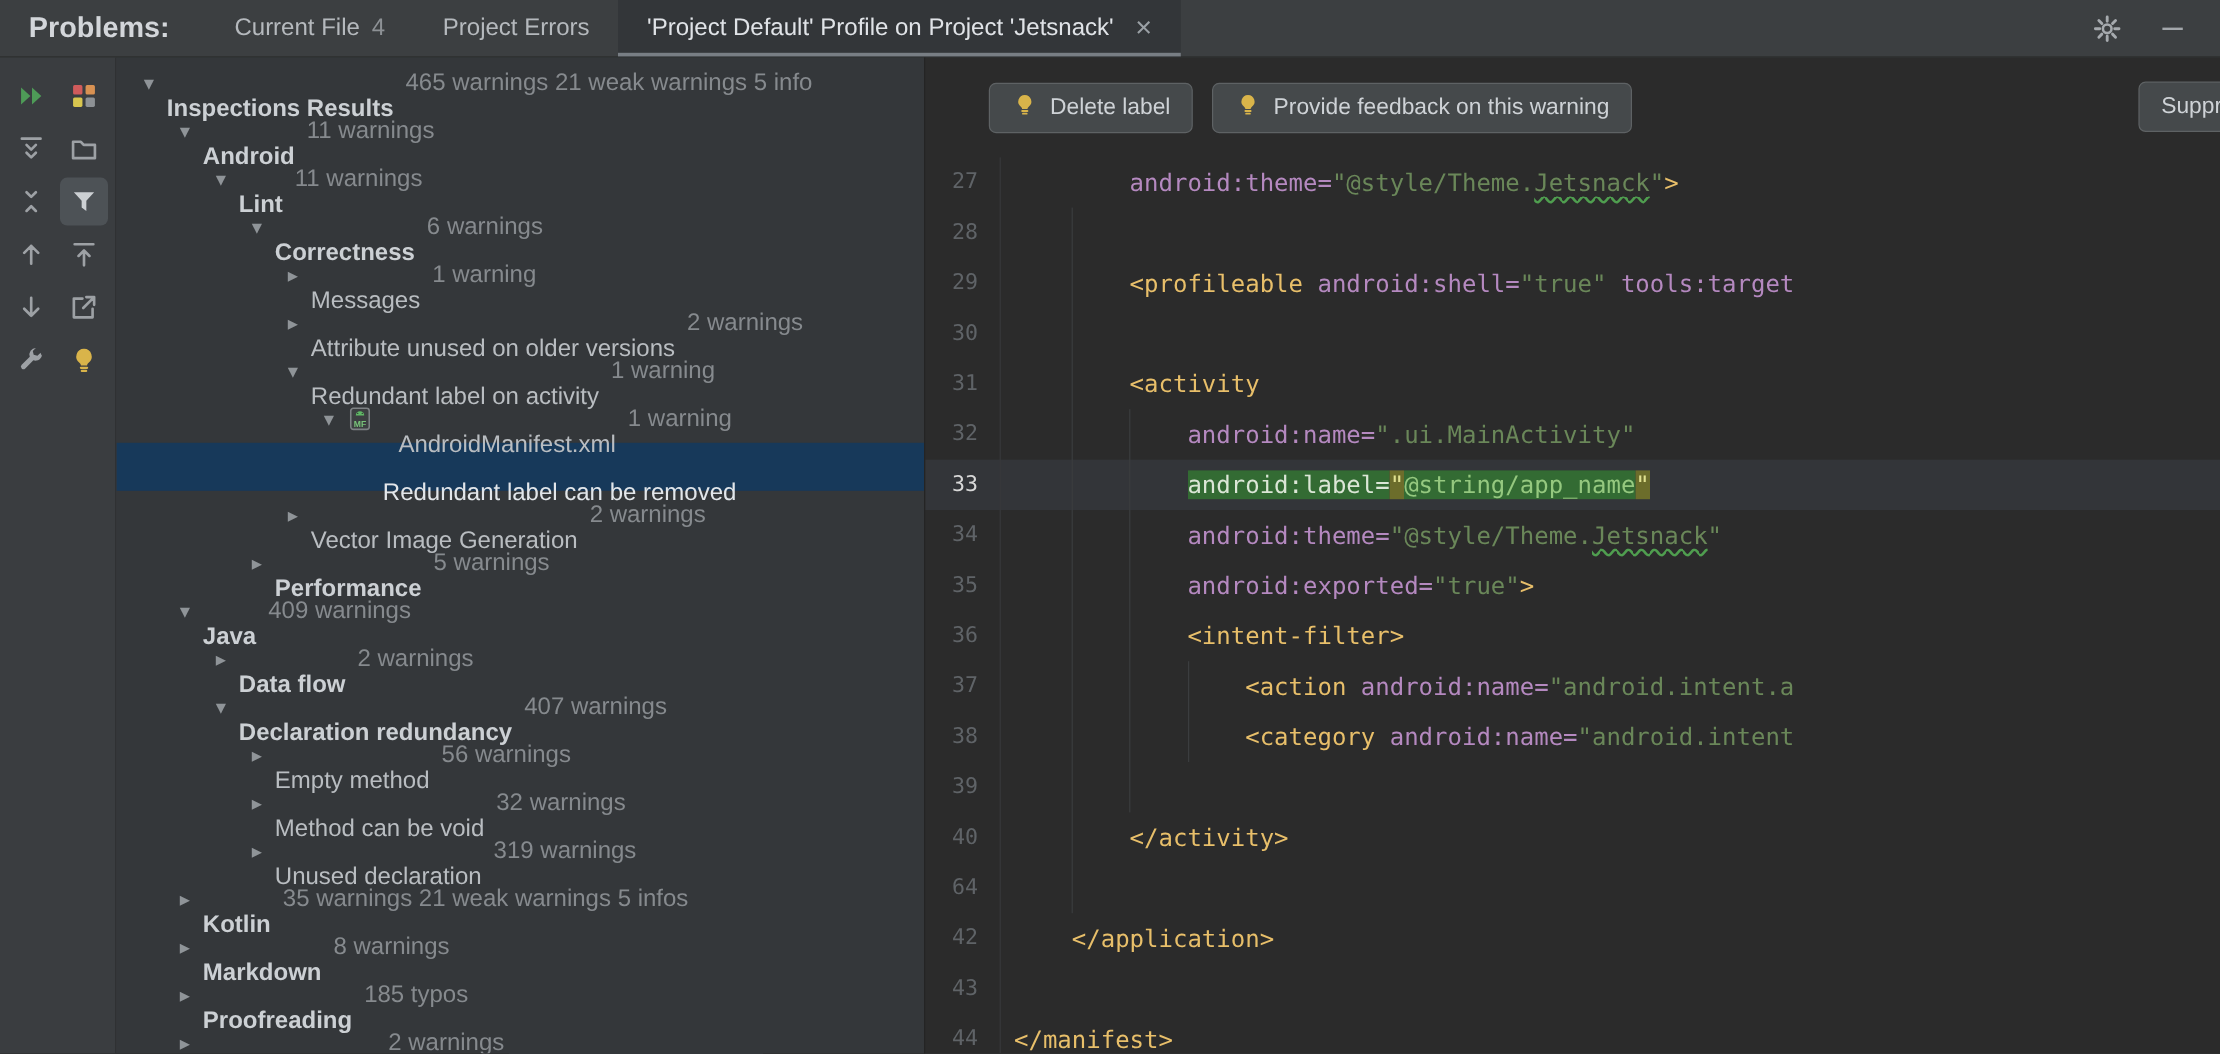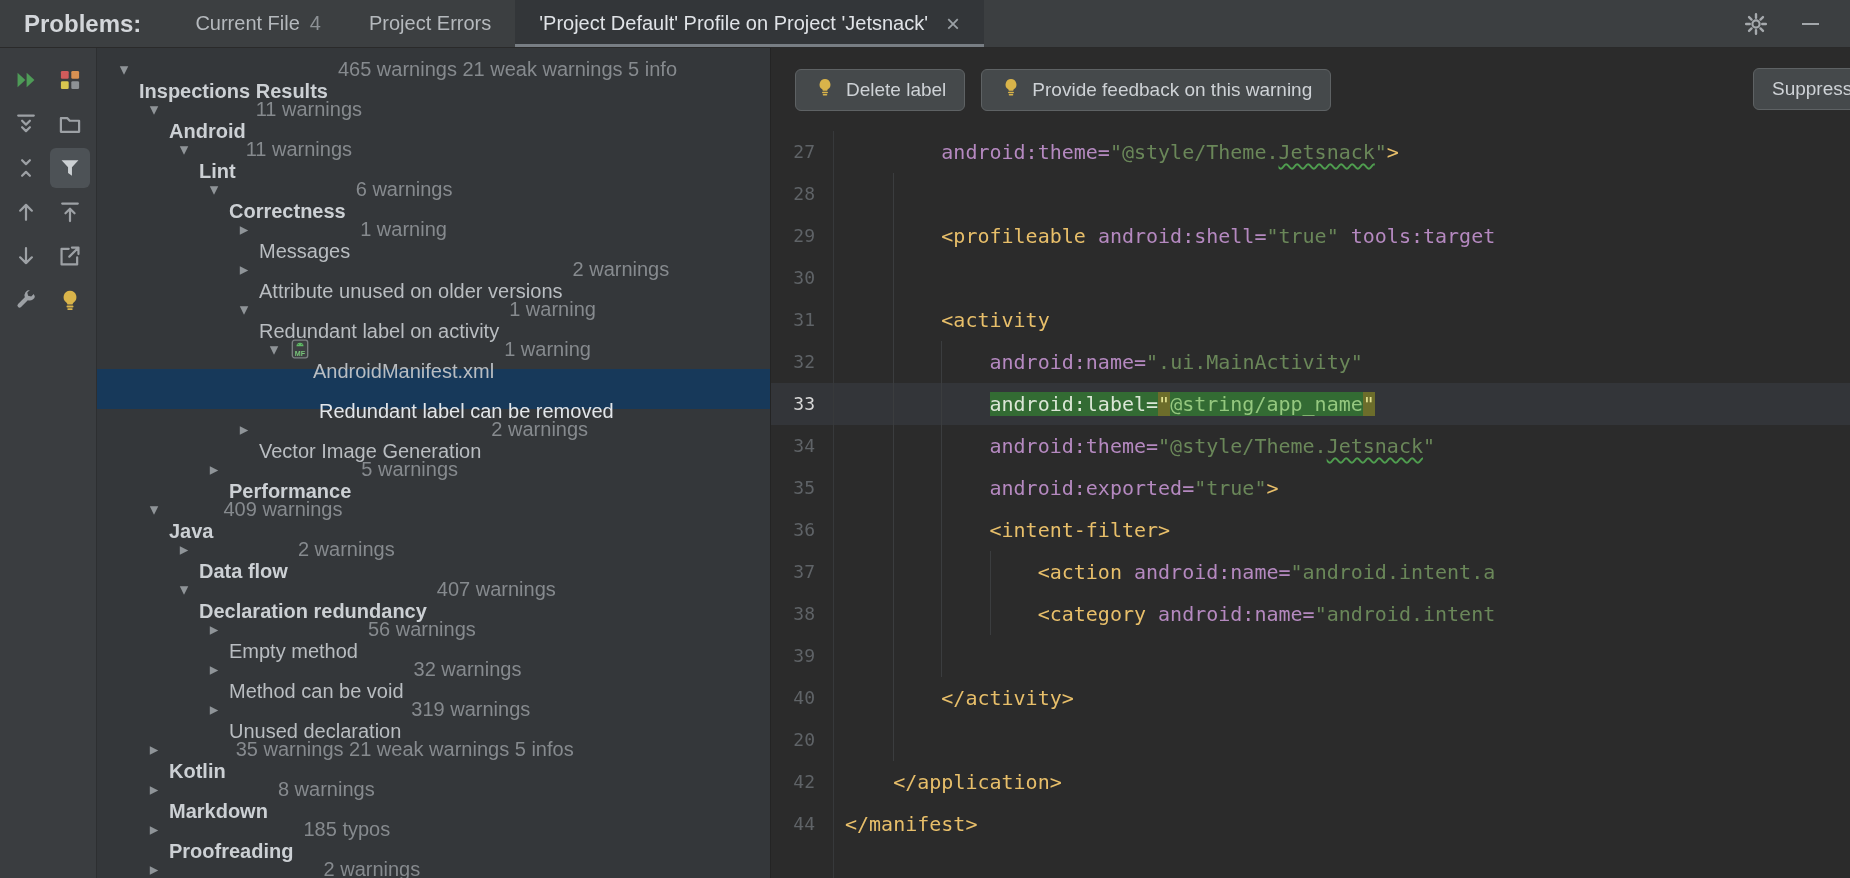--- a/index.html
+++ b/index.html
@@ -33,26 +33,26 @@
 
   
   .tree { flex:1; background:#34373a; overflow:hidden; padding-top:1px; }
   .trow { height:40px; display:flex; align-items:center; font-size:20px; color:#b9bdc1; white-space:nowrap; }
   .trow.selected { background:#17395a; }
   .trow.selected .lbl { color:#e2e6ea; }
   .chev { flex:0 0 30px; width:30px; text-align:center; color:#8f9498; font-size:17px; }
   .lbl { color:#b9bdc1;margin-top:44px; }
   .lbl.bold { font-weight:700; color:#ccd0d4; }
   .count { color:#868a8e; margin-left:10px; }
-  .ficon { display:flex; margin-right:2px; }
+  .ficon { display:flex; margin-right:21px; }
 
   
   .editor { flex:0 0 1080px; width:1080px; background:#2b2b2b; border-left:1px solid #242424;
             display:flex; flex-direction:column; overflow:hidden; position:relative; }
-  .actions { flex:0 0 83px; display:flex; align-items:center; gap:16px; padding-left:24px; position:relative; }
+  .actions { flex:0 0 83px; display:flex; align-items:center; gap:16px; padding-left:24px; position:relative;margin-left:29px; }
   .abtn { display:flex; align-items:center; gap:10px; height:42px; padding:0 18px; background:#45494b;
           border:1px solid #5e6264; border-radius:6px; color:#ced2d6; font-size:19px; white-space:nowrap; }
   .abtn.suppress { position:absolute; left:982px; top:20px; width:320px; }
 
   .code-area { flex:1; position:relative; overflow:hidden;
                font-family:"DejaVu Sans Mono","Liberation Mono",monospace; font-size:20px; }
   .cl { height:42px; line-height:42px; display:flex; white-space:pre; }
   .cl.caret { background:#333539; }
   .ln { flex:0 0 62px; width:62px; text-align:right; padding-right:18px; color:#5f6367; font-size:18px; }
   .cl.caret .ln { color:#d8d8d8; }
@@ -338,22 +338,23 @@
             <div class="cl"><span class="ln">31</span><span class="ct"><span class="tk-w">        </span><span class="tk-tag">&lt;activity</span></span></div>
             <div class="cl"><span class="ln">32</span><span class="ct"><span class="tk-w">            </span><span class="tk-attr">android:name=</span><span class="tk-str">".ui.MainActivity"</span></span></div>
             <div class="cl caret"><span class="ln">33</span><span class="ct"><span class="tk-w">            </span><span class="tk-hla">android:label=</span><span class="tk-hlq">"</span><span class="tk-hls">@string/app_name</span><span class="tk-hlq">"</span></span></div>
             <div class="cl"><span class="ln">34</span><span class="ct"><span class="tk-w">            </span><span class="tk-attr">android:theme=</span><span class="tk-str">"@style/Theme.</span><span class="tk-strt">Jetsnack</span><span class="tk-str">"</span></span></div>
             <div class="cl"><span class="ln">35</span><span class="ct"><span class="tk-w">            </span><span class="tk-attr">android:exported=</span><span class="tk-str">"true"</span><span class="tk-tag">&gt;</span></span></div>
             <div class="cl"><span class="ln">36</span><span class="ct"><span class="tk-w">            </span><span class="tk-tag">&lt;intent-filter&gt;</span></span></div>
             <div class="cl"><span class="ln">37</span><span class="ct"><span class="tk-w">                </span><span class="tk-tag">&lt;action</span><span class="tk-w"> </span><span class="tk-attr">android:name=</span><span class="tk-str">"android.intent.a</span></span></div>
             <div class="cl"><span class="ln">38</span><span class="ct"><span class="tk-w">                </span><span class="tk-tag">&lt;category</span><span class="tk-w"> </span><span class="tk-attr">android:name=</span><span class="tk-str">"android.intent</span></span></div>
             <div class="cl"><span class="ln">39</span></div>
             <div class="cl"><span class="ln">40</span><span class="ct"><span class="tk-w">        </span><span class="tk-tag">&lt;/activity&gt;</span></span></div>
-            <div class="cl"><span class="ln">20</span><span class="ct"></span></div>
+            <div class="cl"><span class="ln">64</span><span class="ct"></span></div>
             <div class="cl"><span class="ln">42</span><span class="ct"><span class="tk-w">    </span><span class="tk-tag">&lt;/application&gt;</span></span></div>
+            <div class="cl"><span class="ln">43</span><span class="ct"></span></div>
             <div class="cl"><span class="ln">44</span><span class="ct"><span class="tk-tag">&lt;/manifest&gt;</span></span></div>
           </div>
         <div class="gutter-sep"></div>
         <div class="guide" style="left:122px; top:42px;  height:588px;"></div>
         <div class="guide" style="left:170px; top:210px; height:336px;"></div>
         <div class="guide" style="left:219px; top:420px; height:84px;"></div>
       </div>
     </div>
   </div>
 

